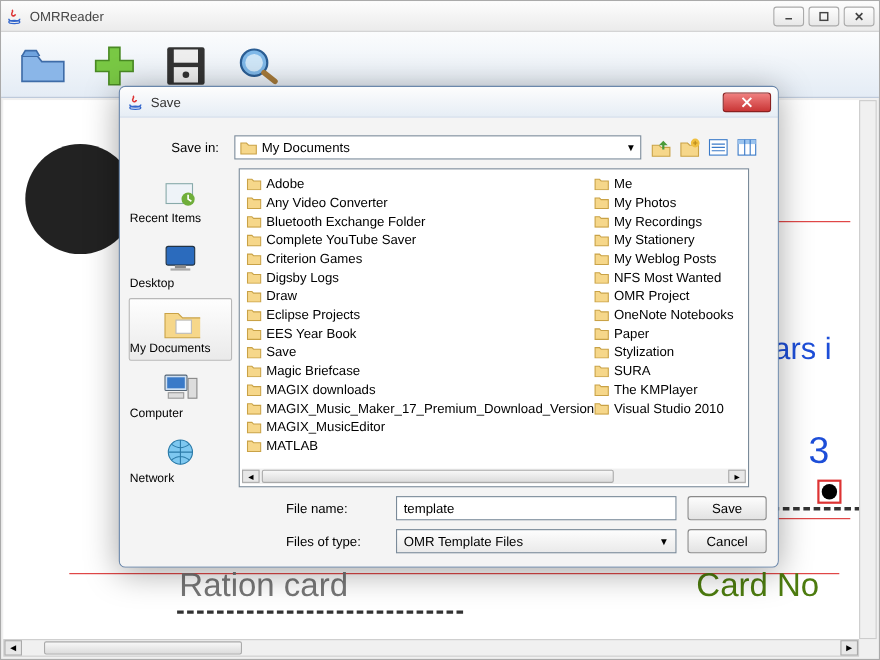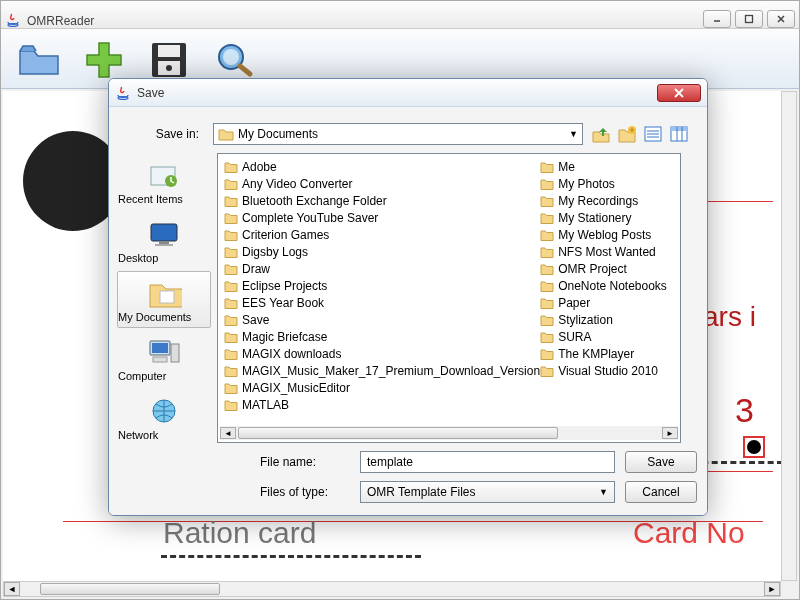--- a/index.html
+++ b/index.html
@@ -1,31 +1,31 @@
 <!DOCTYPE html>
 <html><head>
 <meta charset="utf-8">
 <style>
 * { box-sizing: border-box; margin: 0; padding: 0; font-family: "Segoe UI", Tahoma, sans-serif; font-size: 12px; }
 body { background: #fff; width: 800px; height: 600px; overflow: hidden; position: relative; }
 
 
 .main-window { position: absolute; inset: 0; background: #f0f0f0; border: 1px solid #aaa; }
-.main-titlebar { height: 28px; background: linear-gradient(#fdfdfd,#ebebeb); border-bottom: 1px solid #ccc; display: flex; align-items: flex-end; padding: 0 4px; }
+.main-titlebar { height: 28px; background: linear-gradient(#fdfdfd,#ebebeb); border-bottom: 1px solid #ccc; display: flex; align-items: center; padding: 0 4px; }
 .main-titlebar .java-icon { width: 16px; height: 16px; margin-right: 6px; }
 .main-titlebar .title { flex: 1; color: #444; }
 .main-titlebar .win-btn { width: 28px; height: 18px; border: 1px solid #aaa; border-radius: 3px; margin-left: 4px; background: linear-gradient(#fdfdfd,#e8e8e8); display: flex; align-items: center; justify-content: center; color: #555; }
 
 .toolbar { height: 60px; background: linear-gradient(#fbfcfd,#e4ecf5); border-bottom: 1px solid #b8c6d9; display: flex; align-items: center; gap: 10px; padding: 0 10px; }
 .tool-btn { width: 55px; height: 50px; display: flex; align-items: center; justify-content: center; }
 
 .workspace { position: absolute; top: 90px; left: 2px; right: 2px; bottom: 18px; background: #fff; overflow: hidden; }
 .bg-circle { width: 100px; height: 100px; background: #222; border-radius: 50%; position: absolute; top: 40px; left: 20px; }
 .bg-line-red { position: absolute; height: 1px; background: #d33; }
-.bg-text-big { position: absolute; font-size: 28px; color: #b91c1c; }
+.bg-text-big { position: absolute; font-size: 28px; color: #1d4ed8; }
 .bg-dashed { position: absolute; border-bottom: 3px dashed #333; }
 .hscroll { position: absolute; left: 2px; right: 18px; bottom: 2px; height: 16px; background: #f0f0f0; border: 1px solid #ccc; display: flex; align-items: center; }
 .hscroll .thumb { width: 180px; height: 12px; background: linear-gradient(#f8f8f8,#dcdcdc); border: 1px solid #aaa; border-radius: 2px; margin-left: 20px; }
 .hscroll .arrow { width: 16px; height: 14px; border: 1px solid #aaa; background: #e8e8e8; display: flex; align-items: center; justify-content: center; font-size: 9px; }
 .vscroll { position: absolute; right: 2px; top: 90px; bottom: 18px; width: 16px; background: #f0f0f0; border: 1px solid #ccc; }
 
 
 .dialog { position: absolute; top: 78px; left: 108px; width: 600px; height: 438px; background: #f4f4f4; border: 1px solid #6a87ab; border-radius: 6px; box-shadow: 0 4px 30px rgba(0,0,0,0.35); overflow: hidden; }
 .dlg-titlebar { height: 28px; background: linear-gradient(#fdfdfd,#e6edf5); display: flex; align-items: center; padding: 0 6px; border-bottom: 1px solid #c9d6e8; }
 .dlg-titlebar .title { flex: 1; color: #333; margin-left: 6px; }
@@ -128,21 +128,21 @@
   </div>
 
   <div class="workspace">
     <div class="bg-circle"></div>
     <div class="bg-line-red" style="top:110px;left:130px;width:640px"></div>
     <div class="bg-line-red" style="top:380px;left:130px;width:640px"></div>
     <div class="bg-line-red" style="top:430px;left:60px;width:700px"></div>
     <div class="bg-text-big" style="top:210px;left:700px">ars i</div>
     <div class="bg-text-big" style="top:300px;left:732px;font-size:34px">3</div>
     <div class="bg-text-big" style="top:425px;left:160px;font-size:30px;color:#777">Ration card</div>
-    <div class="bg-text-big" style="top:425px;left:630px;font-size:30px;color:#ef4444">Card No</div>
+    <div class="bg-text-big" style="top:425px;left:630px;font-size:30px;color:#4d7c0f">Card No</div>
     <div class="bg-dashed" style="top:464px;left:158px;width:260px"></div>
     <div class="bg-dashed" style="top:370px;left:690px;width:90px"></div>
     <div style="position:absolute;top:345px;left:740px;width:22px;height:22px;border:2px solid #d33">
       <div style="width:14px;height:14px;background:#000;border-radius:50%;margin:2px"></div>
     </div>
   </div>
 
   <div class="vscroll"></div>
   <div class="hscroll">
     <div class="arrow">◄</div>

